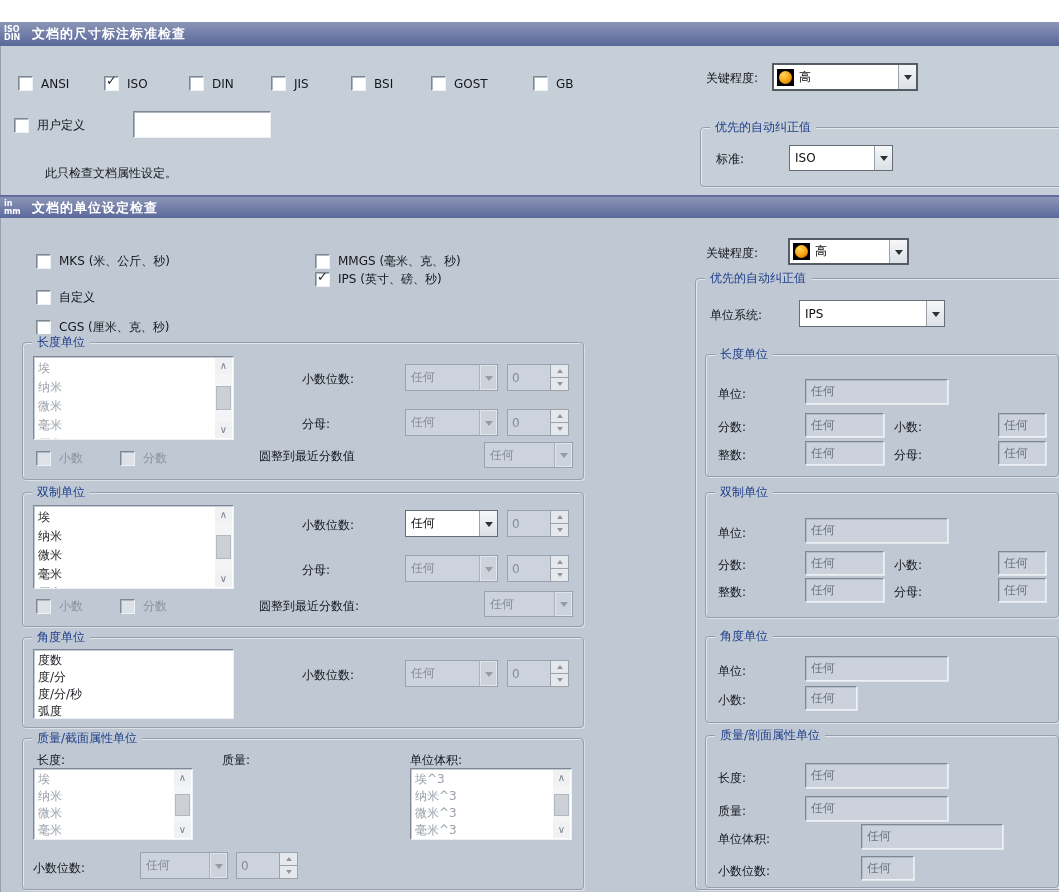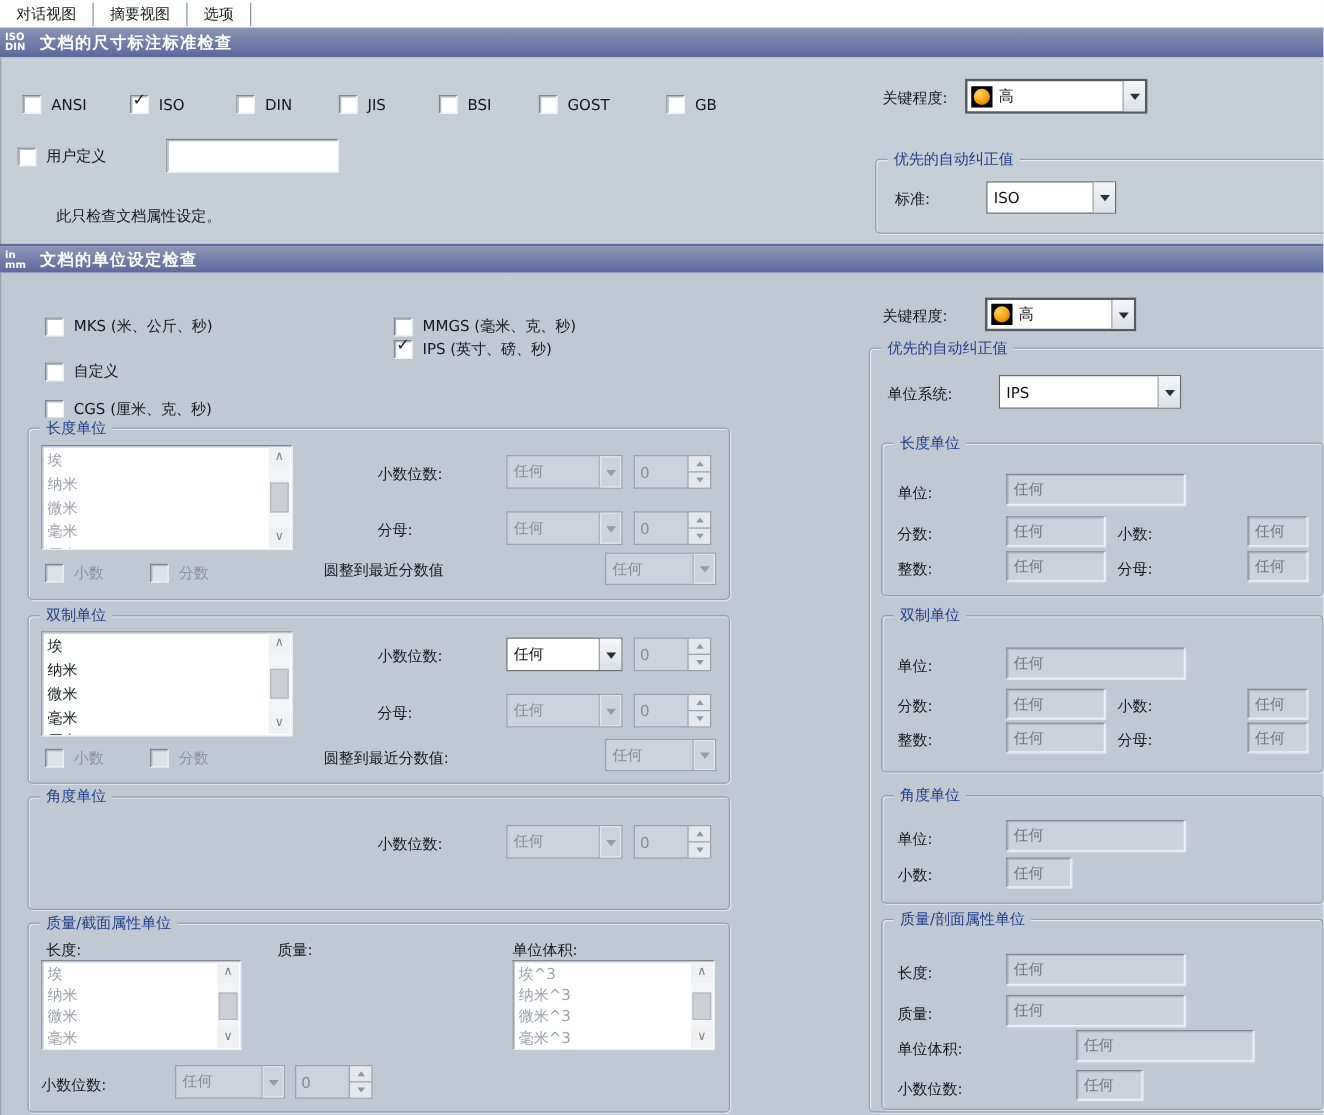--- a/index.html
+++ b/index.html
@@ -82,25 +82,20 @@
   .vs{position:absolute;top:1px;right:1px;bottom:1px;width:17px;background:#f3f4f6;display:flex;flex-direction:column;}
   .va{height:16px;flex:0 0 auto;display:flex;align-items:center;justify-content:center;background:#eff1f3;color:#7a828c;font-size:10px;line-height:10px;}
   .vtr{flex:1;position:relative;}
   .vth{position:absolute;left:1px;right:1px;background:#ccd0d6;border:1px solid #b3b8c0;}
 </style>
 </head>
 <body>
 
 <div class="screen">
 
-  <div class="tabs">
-    <div class="tab">对话视图</div>
-    <div class="tab">摘要视图</div>
-    <div class="tab">选项</div>
-  </div>
 
   <div class="hdr" style="top:22px;">
     <div class="ic">
       <div>ISO</div>
       <div>DIN</div>
     </div>
     <div class="ttl">文档的尺寸标注标准检查</div>
   </div>
 
   <div class="body1"></div>
@@ -339,20 +334,26 @@
     <span class="cbx"></span>
     <span>小数</span>
   </div>
   <div class="cb dis" style="left:120px;top:598px;">
     <span class="cbx"></span>
     <span>分数</span>
   </div>
 
   <div class="grp" style="left:22px;top:637px;width:560px;height:89px;">
     <span class="cap">角度单位</span>
+  </div>
+  <div class="list tight" style="left:33px;top:649px;width:201px;height:70px;">
+    <div class="li">度数</div>
+    <div class="li">度/分</div>
+    <div class="li">度/分/秒</div>
+    <div class="li">弧度</div>
   </div>
   <div class="lbl" style="left:302px;top:667px;">小数位数:</div>
   <div class="combo dis" style="left:405px;top:660px;width:93px;height:27px;">
     <span class="txt">任何</span>
     <span class="btn">
         <i class="tri"></i>
       </span>
   </div>
   <div class="spin" style="left:507px;top:660px;">
     <span class="stxt">0</span>

